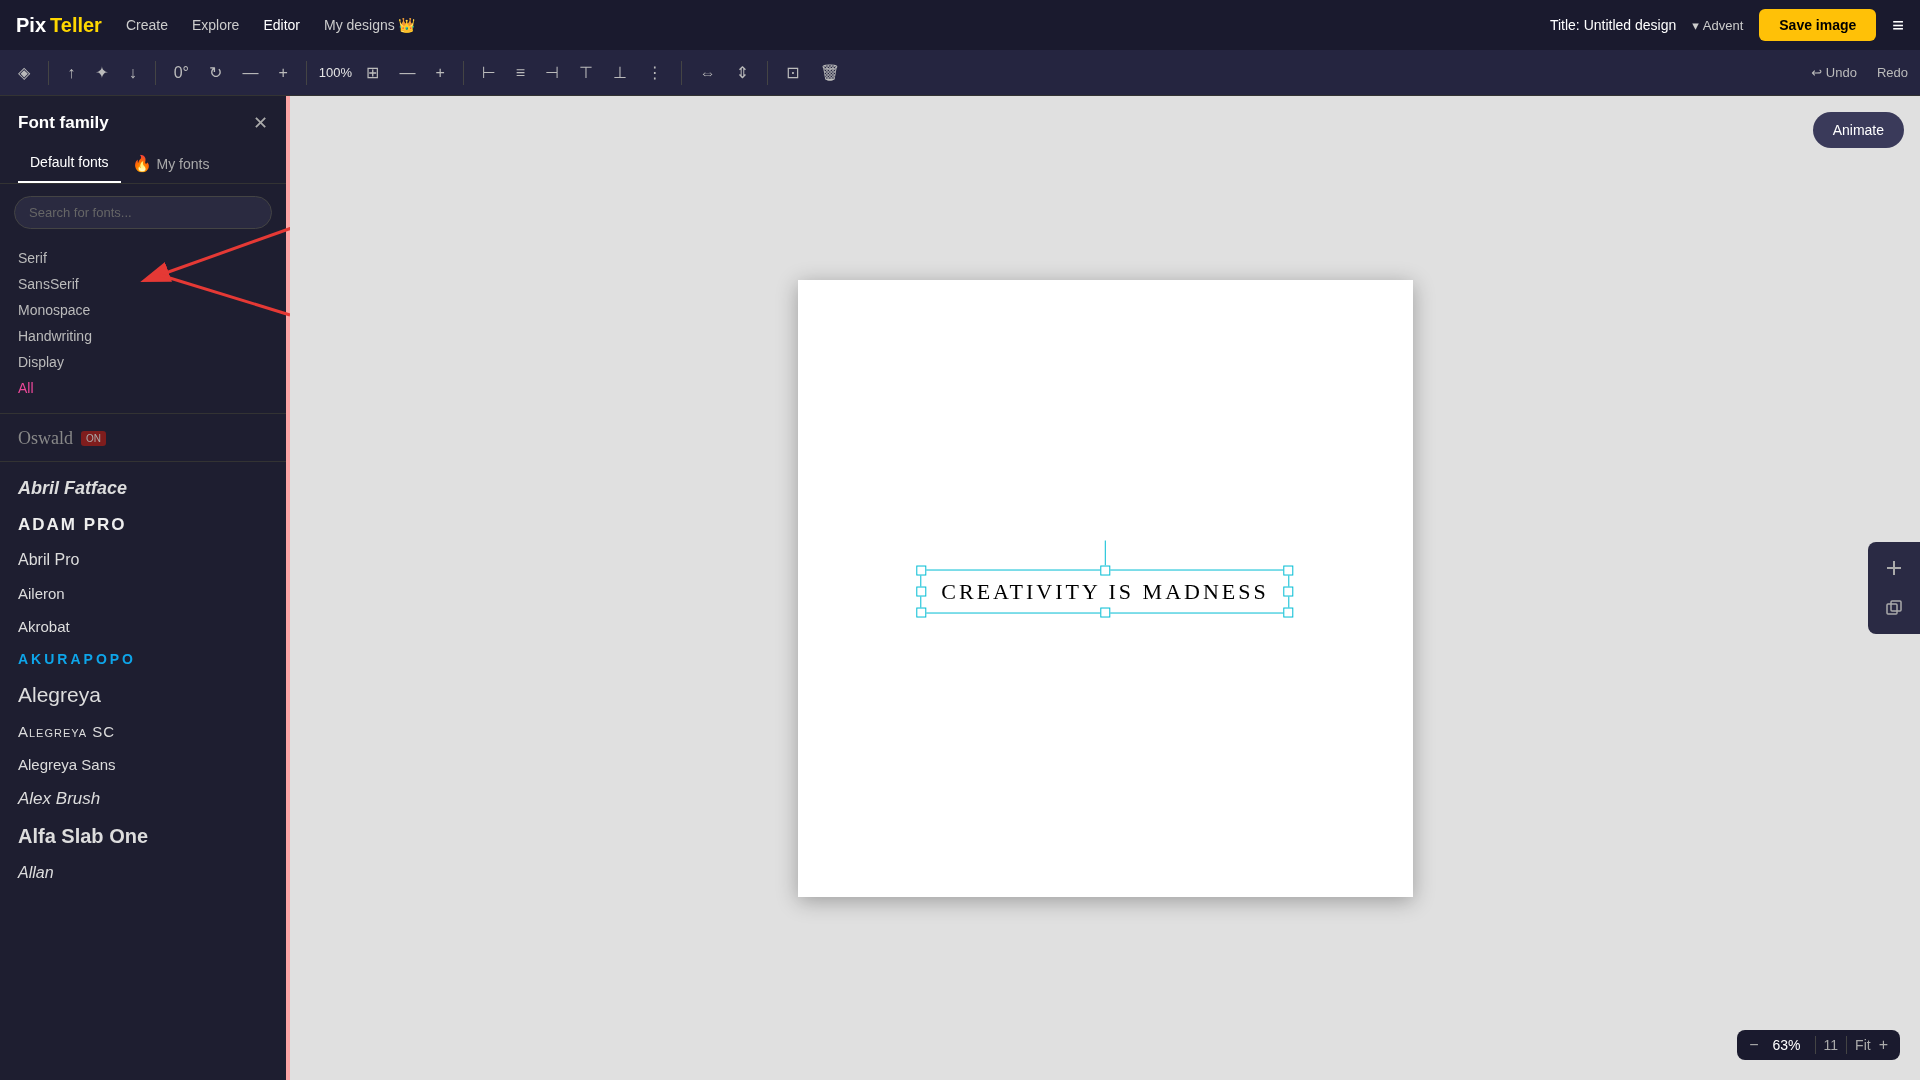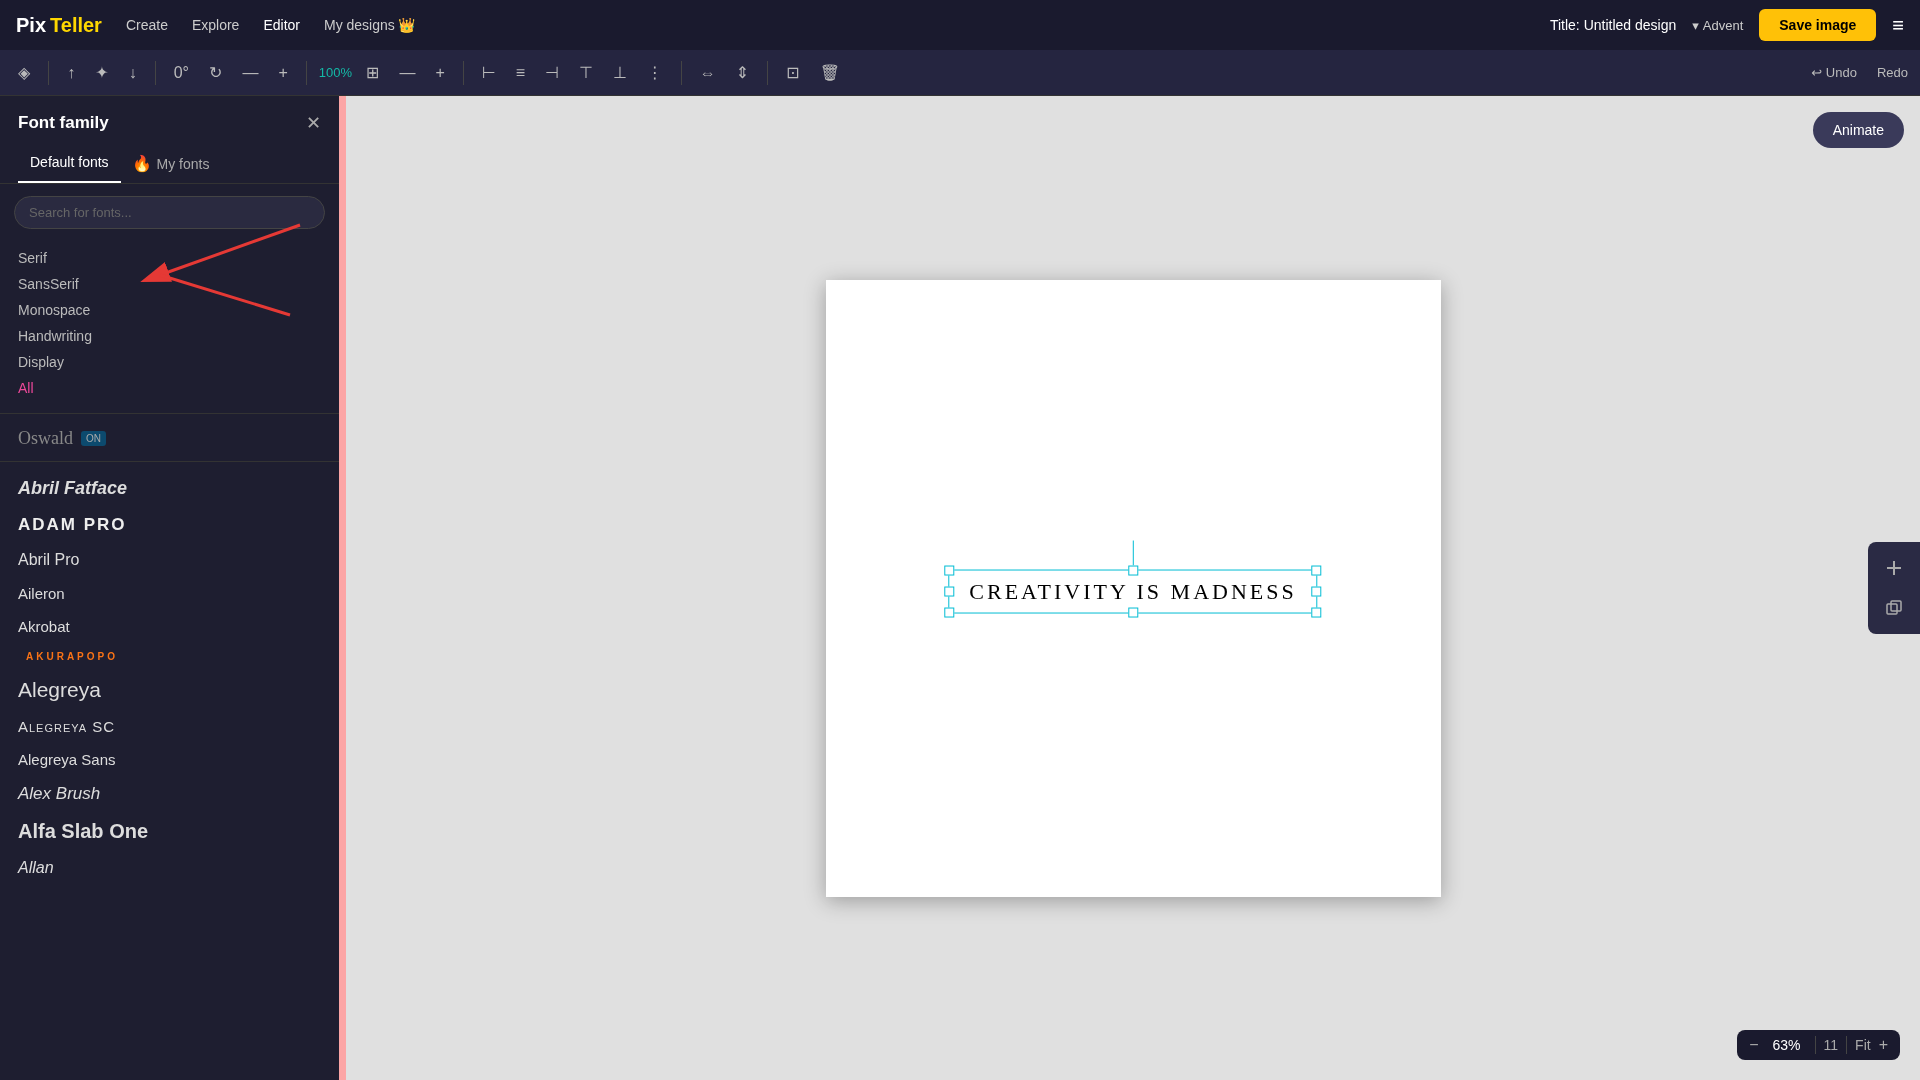--- a/index.html
+++ b/index.html
@@ -21,29 +21,29 @@
     .private-btn { display: flex; align-items: center; gap: 4px; font-size: 13px; color: #ccc; cursor: pointer; }
     .save-btn { background: #ffc107; color: #000; border: none; padding: 8px 20px; border-radius: 6px; font-weight: bold; font-size: 14px; cursor: pointer; }
     .menu-btn { font-size: 20px; color: #fff; cursor: pointer; }
 
     
     .toolbar {
       display: flex; align-items: center; background: #252540; height: 46px; padding: 0 12px; gap: 8px; border-bottom: 1px solid #333;
     }
     .toolbar-icon { color: #bbb; font-size: 16px; cursor: pointer; padding: 4px 6px; border-radius: 3px; display: flex; align-items: center; }
     .toolbar-divider { width: 1px; height: 24px; background: #444; margin: 0 4px; }
-    .toolbar-label { color: #14b8a6; font-size: 13px; }
+    .toolbar-label { color: #e5e5e5; font-size: 13px; }
     .undo-redo { margin-left: auto; display: flex; align-items: flex-start; gap: 20px; color: #bbb; font-size: 13px; cursor: pointer; }
 
     
     .main-layout { display: flex; height: calc(1080px - 96px); }
 
     
     .sidebar {
-      width: 346px; background: #1e1e30; border-right: 7px solid #fca5a5; display: flex; flex-direction: column; overflow: hidden;
+      width: 290px; background: #1e1e30; border-right: 4px solid #fca5a5; display: flex; flex-direction: column; overflow: hidden;
     }
     .sidebar-header { display: flex; align-items: center; justify-content: space-between; padding: 16px 18px 12px; }
     .sidebar-title { font-size: 17px; font-weight: 600; color: #fff; }
     .close-icon { color: #aaa; font-size: 18px; cursor: pointer; }
 
     .tabs { display: flex; padding: 0 18px; gap: 0; border-bottom: 1px solid #333; }
     .tab { padding: 8px 12px; font-size: 14px; cursor: pointer; color: #aaa; border-bottom: 2px solid transparent; }
     .tab.active { color: #fff; border-bottom: 2px solid #fff; }
     .tab.myfonts { color: #aaa; display: flex; align-items: center; gap: 4px; }
 
@@ -54,34 +54,34 @@
     .search-input::placeholder { color: #666; }
 
     .font-categories { padding: 4px 18px 8px; }
     .font-category { font-size: 14px; color: #bbb; padding: 5px 0; cursor: pointer; }
     .font-category.all { font-weight: 500; color: #ec4899; }
 
     .divider { height: 1px; background: #333; margin: 4px 0; }
 
     .oswald-featured { padding: 10px 18px 8px; display: flex; align-items: center; gap: 8px; }
     .oswald-label { font-size: 18px; color: #888; font-family: 'Georgia', serif; }
-    .on-badge { background: #0c4a6e; color: #aaa; font-size: 10px; padding: 2px 5px; border-radius: 3px; }
+    .on-badge { background: #7f1d1d; color: #aaa; font-size: 10px; padding: 2px 5px; border-radius: 3px; }
 
     .font-list { flex: 1; overflow-y: auto; padding: 4px 0; }
     .font-list::-webkit-scrollbar { width: 4px; }
     .font-list::-webkit-scrollbar-track { background: #1e1e30; }
     .font-list::-webkit-scrollbar-thumb { background: #444; border-radius: 2px; }
 
     .font-item { padding: 8px 18px; cursor: pointer; font-size: 15px; color: #ddd; }
     .font-abril { font-style: italic; font-weight: bold; font-size: 18px; }
     .font-adam { font-weight: bold; letter-spacing: 2px; font-size: 17px; color: #eee; text-transform: uppercase; }
     .font-advent { font-size: 16px; color: #ddd; }
     .font-aileron { font-size: 15px; }
     .font-akrobat { font-size: 15px; }
-    .font-akura { font-weight: bold; letter-spacing: 3px; font-size: 10px; color: #f97316; text-transform: uppercase; margin-left: 8px; }
+    .font-akura { font-weight: bold; letter-spacing: 3px; font-size: 14px; color: #0ea5e9; text-transform: uppercase; }
     .font-alegreya { font-size: 21px; }
     .font-alegreya-sc { font-variant: small-caps; font-size: 15px; letter-spacing: 1px; }
     .font-alegreya-sans { font-size: 15px; }
     .font-alegreya-sans-sc { font-variant: small-caps; font-size: 14px; letter-spacing: 1px; }
     .font-alex { font-style: italic; font-size: 17px; }
     .font-alfa { font-weight: bold; font-size: 20px; }
     .font-allan { font-style: italic; font-size: 16px; }
     .font-alhambra { font-weight: bold; font-size: 16px; }
 
     

